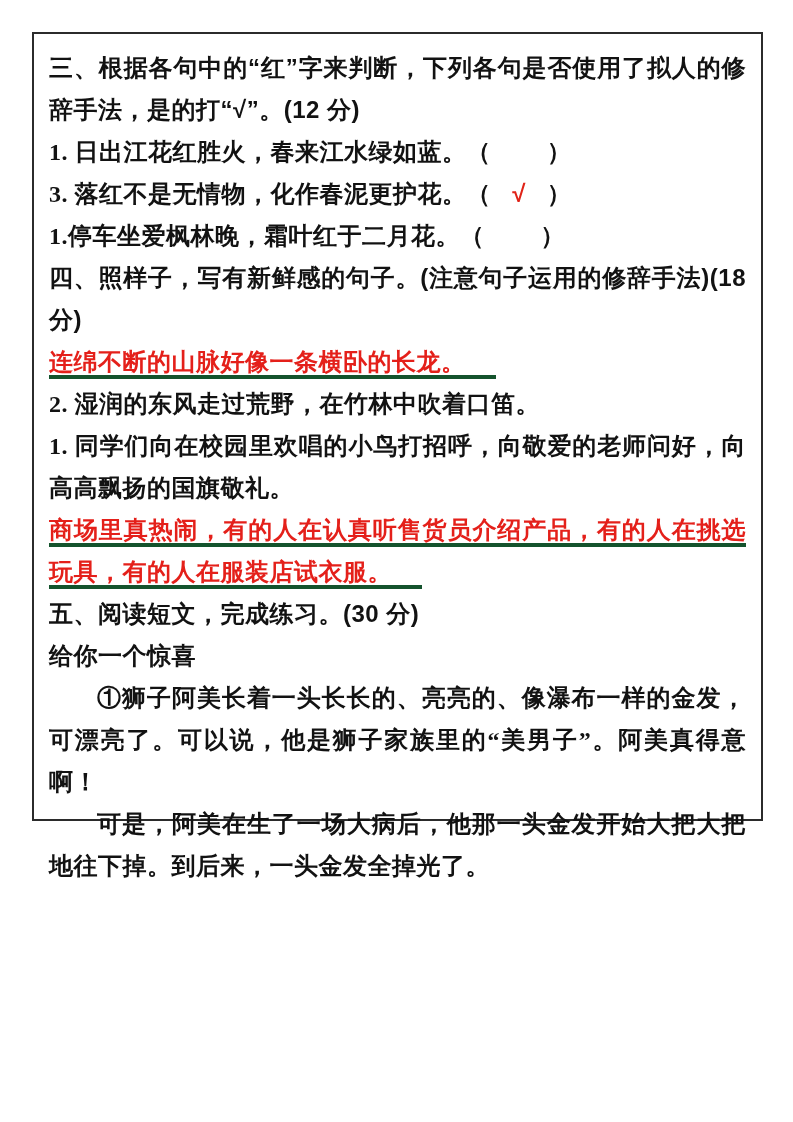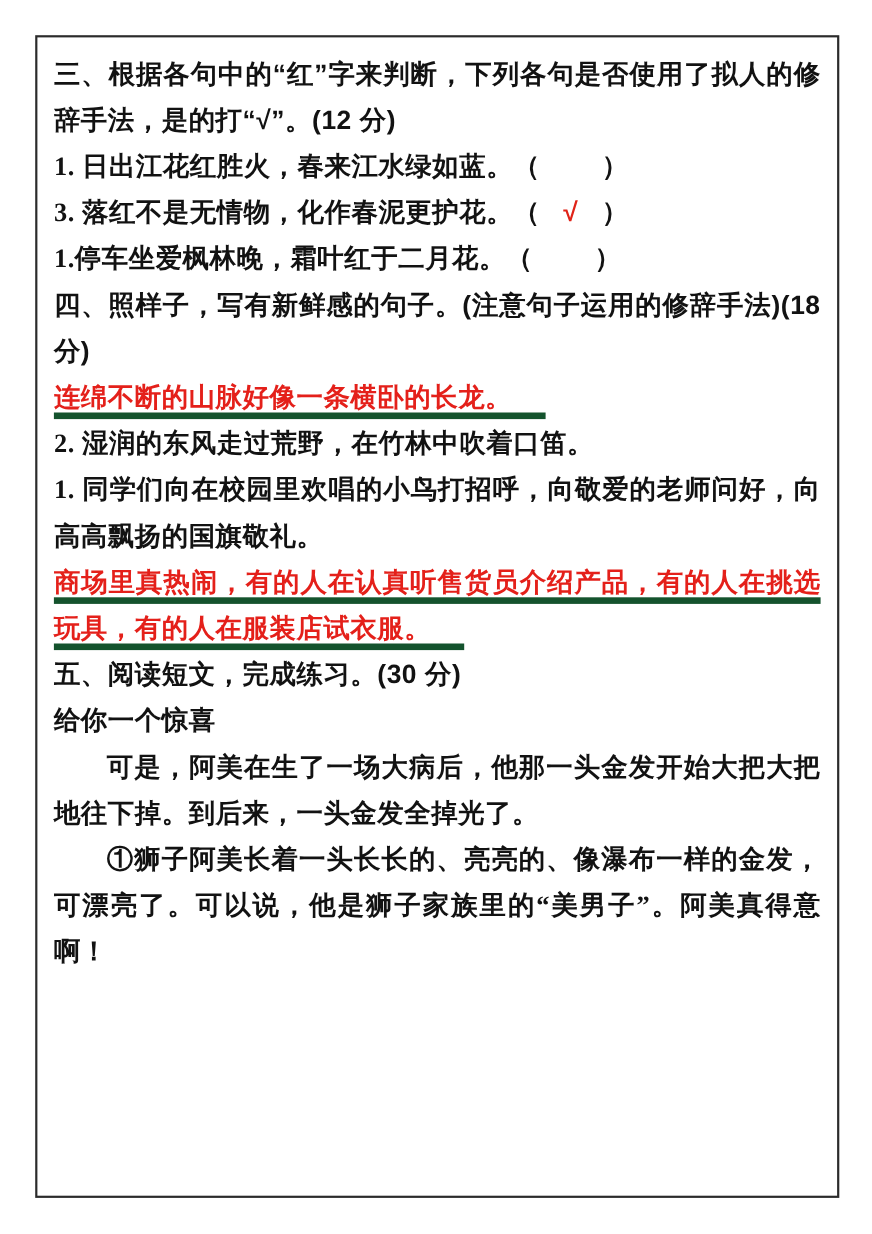--- a/index.html
+++ b/index.html
@@ -12,21 +12,21 @@
     width: 793px;
     height: 1122px;
     background: #ffffff;
     overflow: hidden;
   }
   .sheet {
     position: absolute;
     left: 32px;
     top: 32px;
     width: 731px;
-    height: 1057px;
+    height: 789px;
     box-sizing: border-box;
     border: 2px solid #2b2b2b;
     padding: 13px 15px 0 15px;
     background: #ffffff;
   }
   .sheet p {
     margin: 0;
     font-size: 24px;
     line-height: 42px;
     color: #121212;
@@ -47,21 +47,21 @@
   .check {
     display: inline-block;
     width: 56px;
     text-align: center;
     color: #e02318;
     font-weight: 700;
     font-family: "Liberation Sans", sans-serif;
   }
   .answer-line {
     color: #e4201a;
-    border-bottom: 6px solid #14532d;
+    border-bottom: 4px solid #14532d;
     padding-right: 30px;
     box-decoration-break: slice;
   }
   .passage-title {
     font-family: "Liberation Sans", sans-serif;
     font-weight: 700;
     text-align: right;
   }
   .passage-para {
     text-indent: 2em;
@@ -88,17 +88,17 @@
 
     <p class="item">2. 湿润的东风走过荒野，在竹林中吹着口笛。</p>
 
     <p class="item">1. 同学们向在校园里欢唱的小鸟打招呼，向敬爱的老师问好，向高高飘扬的国旗敬礼。</p>
     <p class="answer"><span class="answer-line">商场里真热闹，有的人在认真听售货员介绍产品，有的人在挑选玩具，有的人在服装店试衣服。</span></p>
 
     <p class="heading">五、阅读短文，完成练习。(30 分)</p>
 
     <p class="heading passage-title">给你一个惊喜</p>
 
+    <p class="passage-para">①狮子阿美长着一头长长的、亮亮的、像瀑布一样的金发，可漂亮了。可以说，他是狮子家族里的“美男子”。阿美真得意啊！</p>
     <p class="passage-para">可是，阿美在生了一场大病后，他那一头金发开始大把大把地往下掉。到后来，一头金发全掉光了。</p>
-    <p class="passage-para">①狮子阿美长着一头长长的、亮亮的、像瀑布一样的金发，可漂亮了。可以说，他是狮子家族里的“美男子”。阿美真得意啊！</p>
 
   </div>
 </div>
 
 </body></html>

